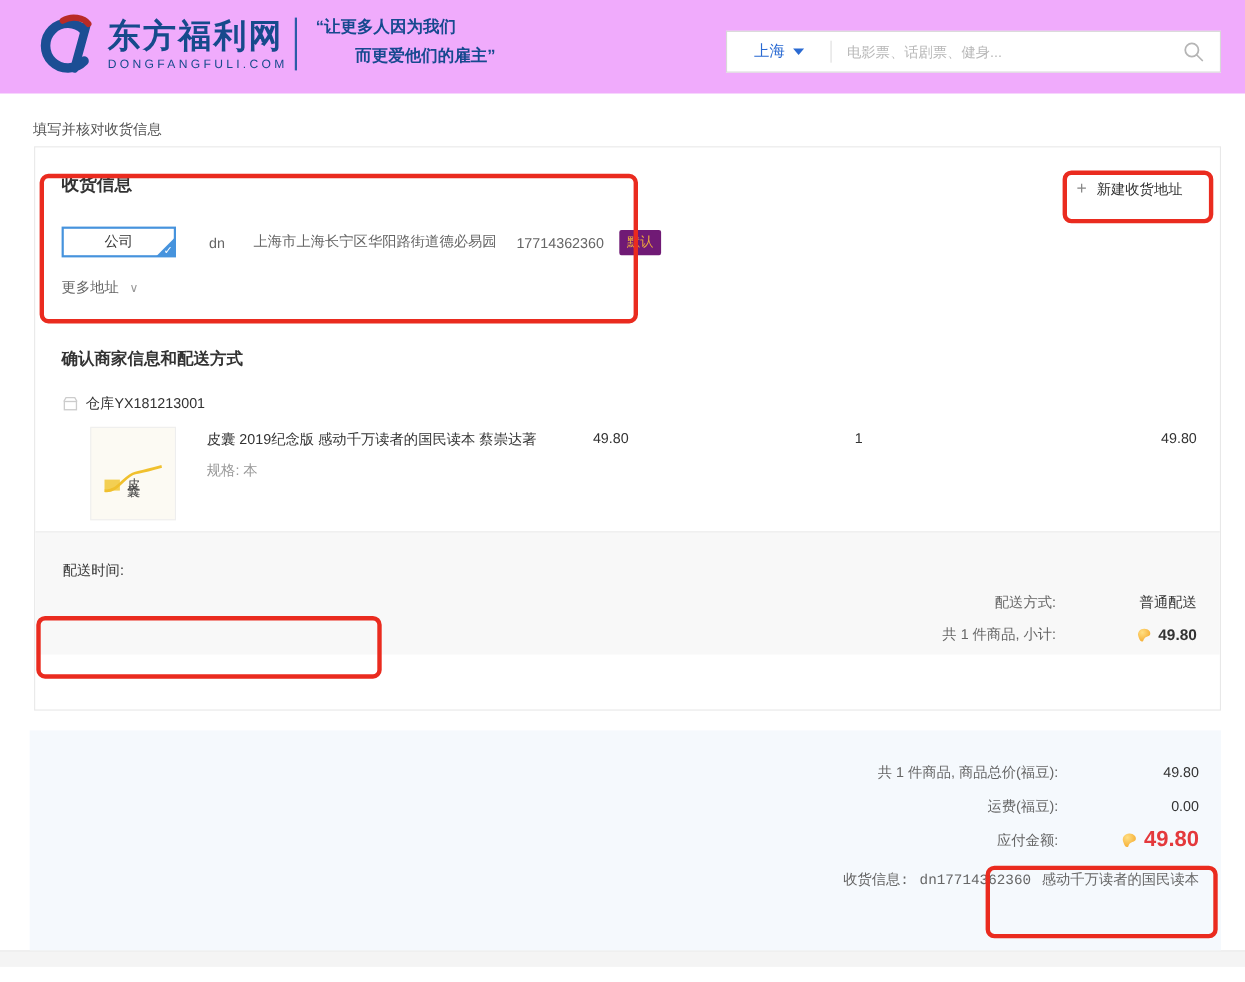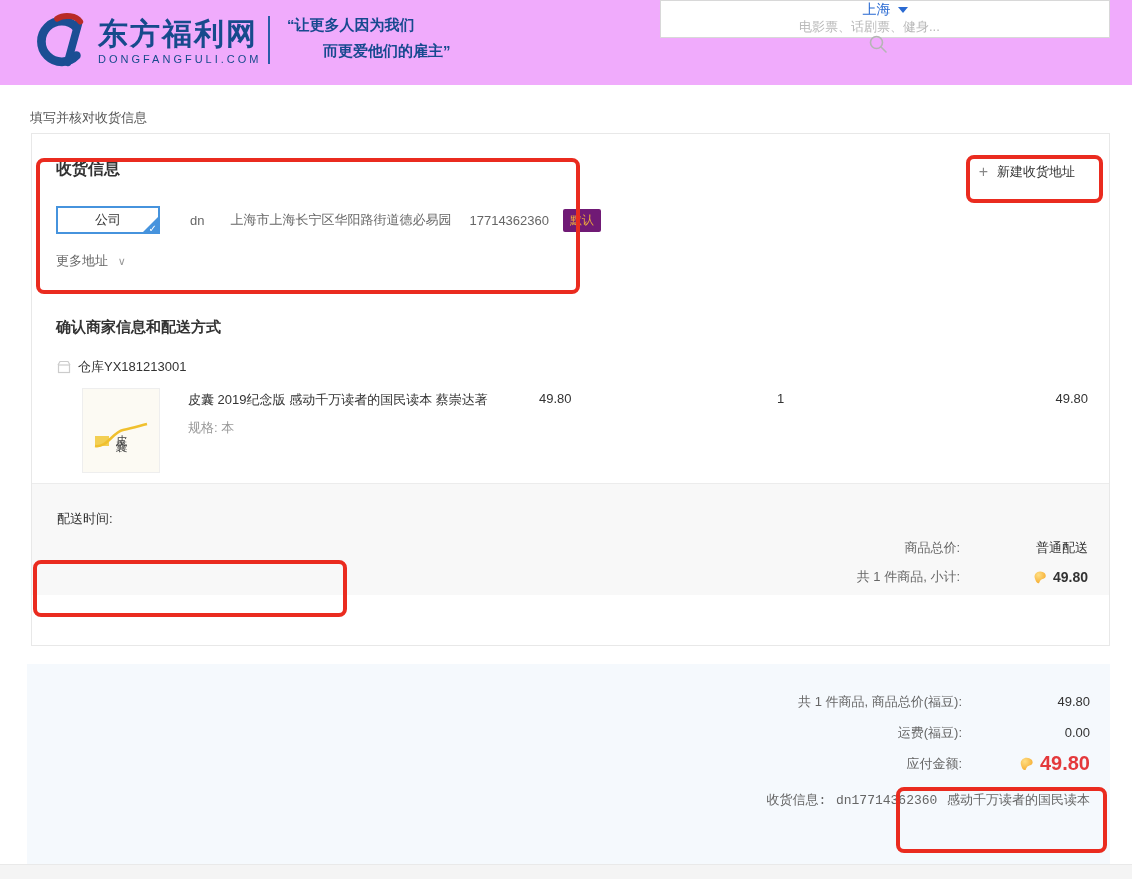--- a/index.html
+++ b/index.html
@@ -11,22 +11,22 @@
   .header { height:85px; position:relative; background:#f0abfc; }
   .logo-row { position:absolute; left:28px; top:12px; display:flex; align-items:center; }
   .logo-mark { width:62px; height:58px; }
   .brand-text { margin-left:8px; }
   .brand-cn { font-size:30px; font-weight:bold; color:#164a8c; letter-spacing:2px; line-height:34px; }
   .brand-domain { font-size:11px; color:#164a8c; letter-spacing:3px; margin-top:2px; }
   .header-divider { position:absolute; left:268px; top:16px; width:2px; height:48px; background:#2a5ca8; }
   .tagline { position:absolute; left:287px; top:12px; color:#16498f; font-size:15px; font-weight:bold; line-height:26px; }
   .tagline .l2 { padding-left:36px; }
 
-  .search-box { position:absolute; left:660px; top:0; width:450px; height:38px;
-    border:1px solid #d8d8d8; display:flex; align-items:center; background:#fff;flex-direction:column; }
+  .search-box { position:absolute; left:660px; top:28px; width:450px; height:38px;
+    border:1px solid #d8d8d8; display:flex; align-items:center; background:#fff; }
   .city-select { width:94px; display:flex; align-items:center; justify-content:center; cursor:pointer; }
   .city-label { color:#2a6ad2; font-size:14px; }
   .caret-down { width:0; height:0; border-left:5px solid transparent; border-right:5px solid transparent;
     border-top:6px solid #2a6ad2; margin-left:7px; }
   .search-divider { width:1px; height:20px; background:#ddd; }
   .search-input { flex:1; border:none; outline:none; font-size:13px; color:#333; padding:0 10px 0 14px;
     font-family:"Liberation Sans","DejaVu Sans",sans-serif; background:transparent; }
   .search-input::placeholder { color:#b8b8b8; }
   .search-icon { margin-right:14px; cursor:pointer; display:flex; }
 
@@ -214,21 +214,21 @@
     <div class="c3 cell-top">1</div>
     <div class="c4 cell-top">49.80</div>
   </div>
 
   <div class="fee-block">
     <div class="time-row">
       <span class="time-label">配送时间:</span>
     </div>
     <div class="fee-right">
       <div class="fee-row">
-        <span class="fee-lbl">商品总价:</span>
+        <span class="fee-lbl">配送方式:</span>
         <span class="fee-val">普通配送</span>
       </div>
       <div class="fee-row">
         <span class="fee-lbl">共 1 件商品, 小计:</span>
         <span class="fee-val subtotal-val">
           <span class="bean">
             <svg width="16" height="16" viewBox="0 0 18 18">
               <defs>
                 <radialGradient id="beangrad" cx="35%" cy="30%" r="80%">
                   <stop offset="0%" stop-color="#ffdf84"></stop>

